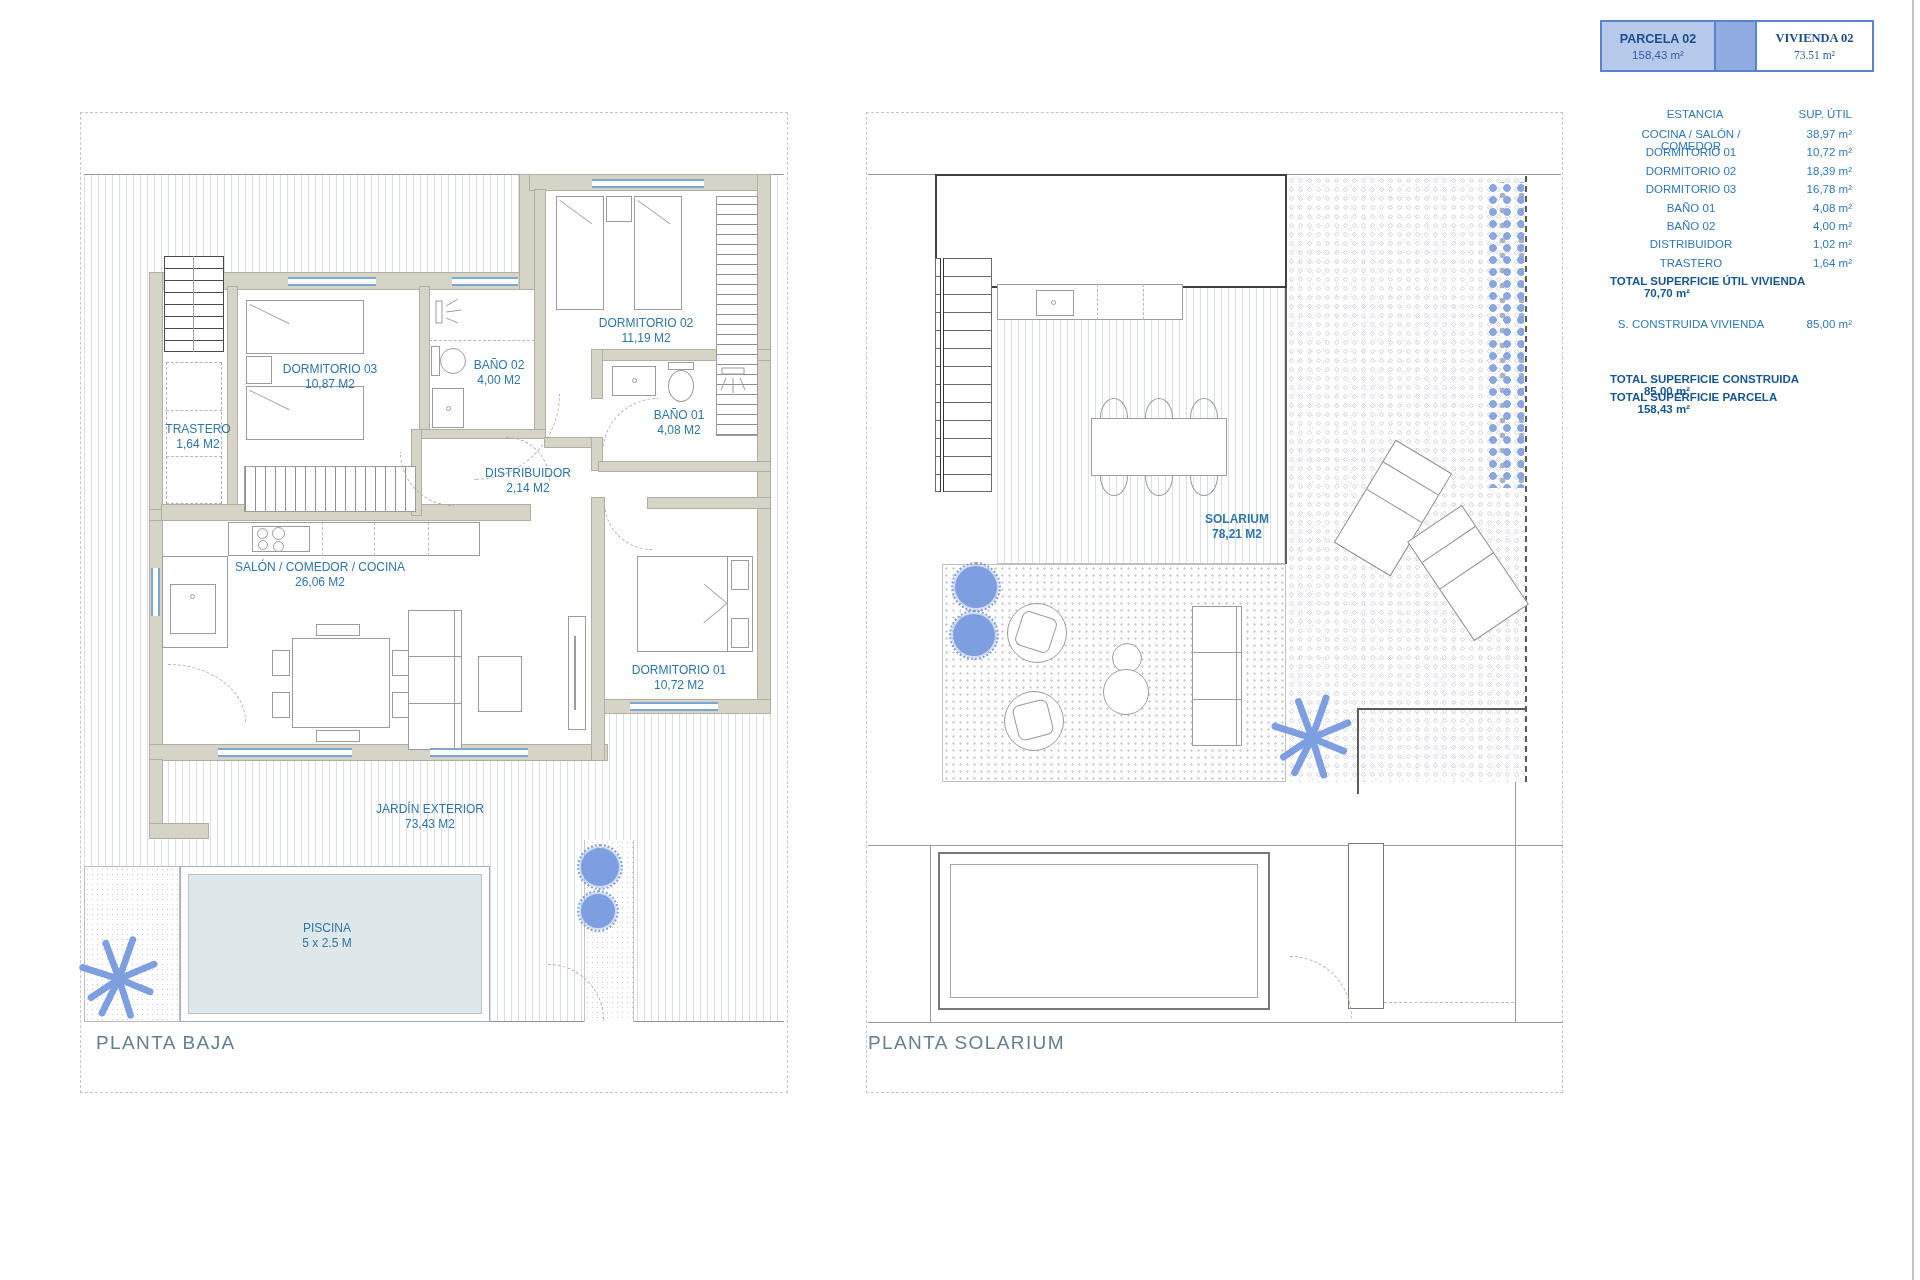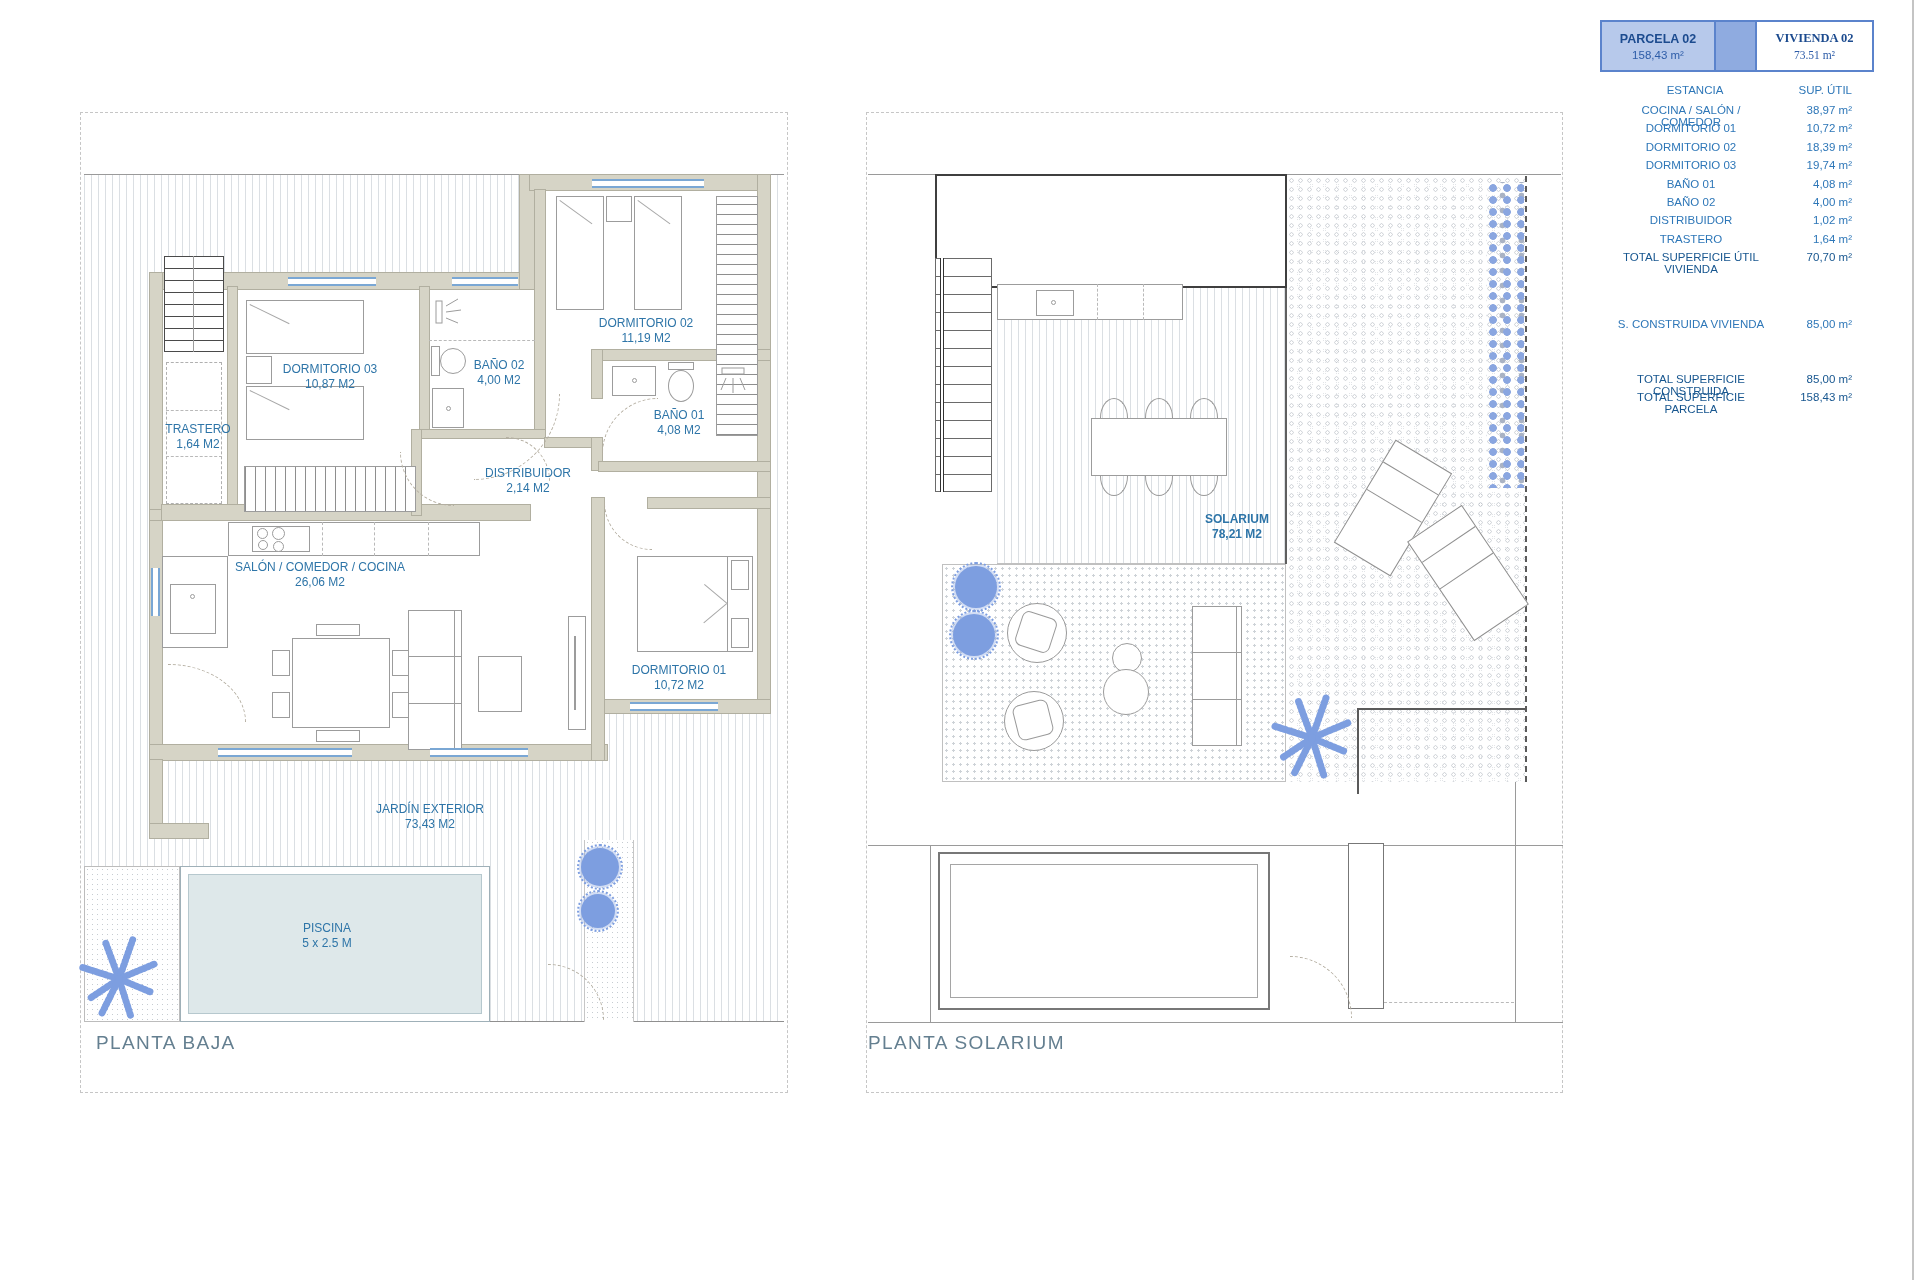--- a/index.html
+++ b/index.html
@@ -58,21 +58,21 @@
   .clabel{font-size:12.5px;font-weight:bold;color:#1c4b8f;}
   .cvalue{font-size:11.5px;color:#2d5ca8;}
   
   .legend{position:absolute;z-index:40;color:#2e77b8;font-size:11.5px;}
   .lhead{display:flex;height:20px;font-size:11.5px;}
   .lhl{width:170px;text-align:center;}
   .lhr{flex:1;text-align:right;}
   .lrow{display:flex;height:18.4px;align-items:flex-start;}
   .lrow .ll{flex:1;text-align:center;}
   .lrow .lv{width:80px;text-align:right;}
-  .lrow.bold,.bold{font-weight:normal;color:#17568f;}
+  .lrow.bold,.bold{font-weight:bold;color:#17568f;flex-direction:column;}
   .sline{position:absolute;background:#9a9a9a;}
 </style>
 </head>
 <body>
 
 <div class="sheet">
 
   <div class="plotd" style="left:80px;top:112px;width:708px;height:981px"></div>
   <div class="abs hatchv" style="left:84px;top:174px;width:700px;height:848px;border-top:1px solid #9a9a9a;border-bottom:1px solid #8f8f8f;box-sizing:border-box"></div>
 
@@ -300,41 +300,41 @@
       <div class="clabel">PARCELA 02</div>
       <div class="cvalue">158,43 m²</div>
     </div>
     <div class="ccell c2"></div>
     <div class="ccell c3">
       <div class="clabel">VIVIENDA 02</div>
       <div class="cvalue">73.51 m²</div>
     </div>
   </div>
 
-  <div class="legend" style="left:1610px;top:84px;width:242px">
+  <div class="legend" style="left:1610px;top:108px;width:242px">
     <div class="lhead">
       <span class="lhl">ESTANCIA</span>
       <span class="lhr">SUP.  ÚTIL</span>
     </div>
     <div>
         <div class="lrow">
           <span class="ll">COCINA / SALÓN / COMEDOR</span>
           <span class="lv">38,97 m²</span>
         </div>
         <div class="lrow">
           <span class="ll">DORMITORIO 01</span>
           <span class="lv">10,72 m²</span>
         </div>
         <div class="lrow">
           <span class="ll">DORMITORIO 02</span>
           <span class="lv">18,39 m²</span>
         </div>
         <div class="lrow">
           <span class="ll">DORMITORIO 03</span>
-          <span class="lv">19,74 m²</span>
+          <span class="lv">16,78 m²</span>
         </div>
         <div class="lrow">
           <span class="ll">BAÑO 01</span>
           <span class="lv">4,08 m²</span>
         </div>
         <div class="lrow">
           <span class="ll">BAÑO 02</span>
           <span class="lv">4,00 m²</span>
         </div>
         <div class="lrow">

